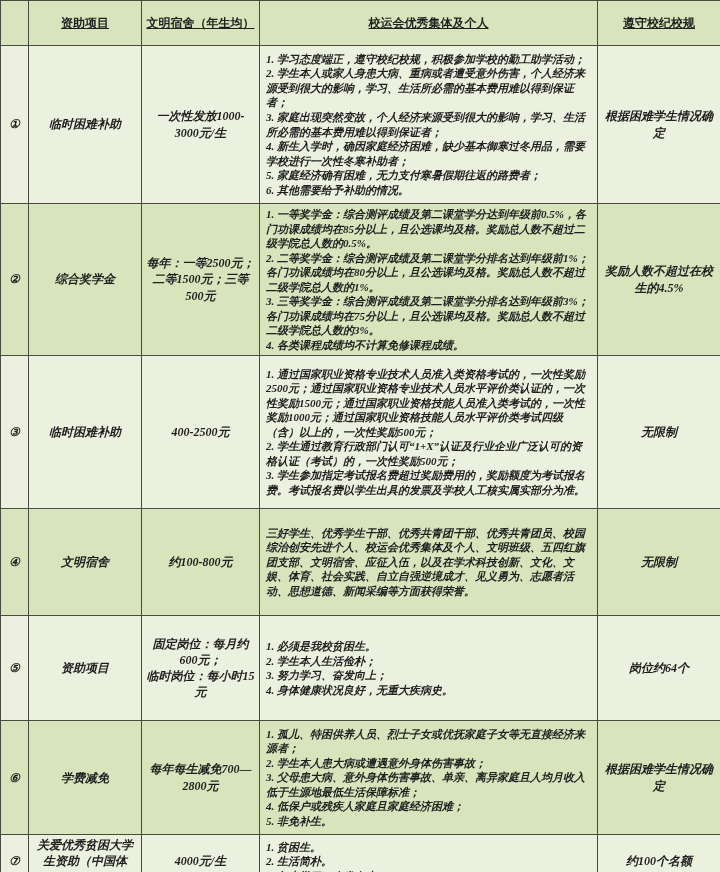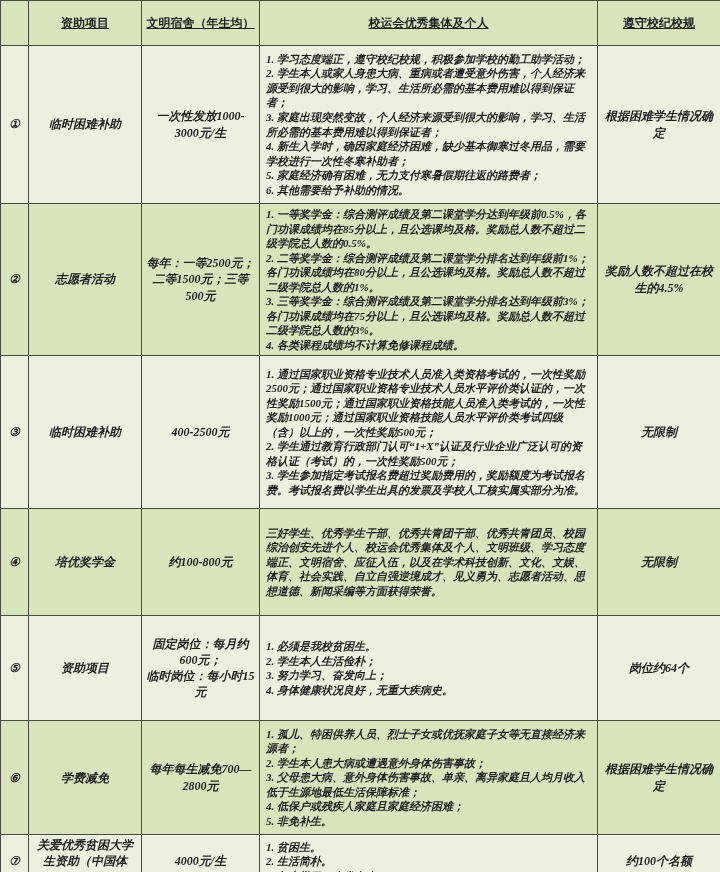--- a/index.html
+++ b/index.html
@@ -71,42 +71,42 @@
       <td class="cond">1. 学习态度端正，遵守校纪校规，积极参加学校的勤工助学活动；
 2. 学生本人或家人身患大病、重病或者遭受意外伤害，个人经济来源受到很大的影响，学习、生活所必需的基本费用难以得到保证者；
 3. 家庭出现突然变故，个人经济来源受到很大的影响，学习、生活所必需的基本费用难以得到保证者；
 4. 新生入学时，确因家庭经济困难，缺少基本御寒过冬用品，需要学校进行一次性冬寒补助者；
 5. 家庭经济确有困难，无力支付寒暑假期往返的路费者；
 6. 其他需要给予补助的情况。</td>
       <td>根据困难学生情况确定</td>
     </tr>
     <tr class="dark rh-2">
       <td>②</td>
-      <td>志愿者活动</td>
+      <td>综合奖学金</td>
       <td>每年：一等2500元；二等1500元；三等500元</td>
       <td class="cond">1. 一等奖学金：综合测评成绩及第二课堂学分达到年级前0.5%，各门功课成绩均在85分以上，且公选课均及格。奖励总人数不超过二级学院总人数的0.5%。
 2. 二等奖学金：综合测评成绩及第二课堂学分排名达到年级前1%；各门功课成绩均在80分以上，且公选课均及格。奖励总人数不超过二级学院总人数的1%。
 3. 三等奖学金：综合测评成绩及第二课堂学分排名达到年级前3%；各门功课成绩均在75分以上，且公选课均及格。奖励总人数不超过二级学院总人数的3%。
 4. 各类课程成绩均不计算免修课程成绩。</td>
       <td>奖励人数不超过在校生的4.5%</td>
     </tr>
     <tr class="light rh-3">
       <td>③</td>
       <td>临时困难补助</td>
       <td>400-2500元</td>
       <td class="cond">1. 通过国家职业资格专业技术人员准入类资格考试的，一次性奖励2500元；通过国家职业资格专业技术人员水平评价类认证的，一次性奖励1500元；通过国家职业资格技能人员准入类考试的，一次性奖励1000元；通过国家职业资格技能人员水平评价类考试四级（含）以上的，一次性奖励500元；
 2. 学生通过教育行政部门认可“1+X”认证及行业企业广泛认可的资格认证（考试）的，一次性奖励500元；
 3. 学生参加指定考试报名费超过奖励费用的，奖励额度为考试报名费。考试报名费以学生出具的发票及学校人工核实属实部分为准。</td>
       <td>无限制</td>
     </tr>
     <tr class="dark rh-4">
       <td>④</td>
-      <td>培优奖学金</td>
+      <td>文明宿舍</td>
       <td>约100-800元</td>
-      <td class="cond">三好学生、优秀学生干部、优秀共青团干部、优秀共青团员、校园综治创安先进个人、校运会优秀集体及个人、文明班级、学习态度端正、文明宿舍、应征入伍，以及在学术科技创新、文化、文娱、体育、社会实践、自立自强逆境成才、见义勇为、志愿者活动、思想道德、新闻采编等方面获得荣誉。</td>
+      <td class="cond">三好学生、优秀学生干部、优秀共青团干部、优秀共青团员、校园综治创安先进个人、校运会优秀集体及个人、文明班级、五四红旗团支部、文明宿舍、应征入伍，以及在学术科技创新、文化、文娱、体育、社会实践、自立自强逆境成才、见义勇为、志愿者活动、思想道德、新闻采编等方面获得荣誉。</td>
       <td>无限制</td>
     </tr>
     <tr class="light rh-5">
       <td>⑤</td>
       <td>资助项目</td>
       <td>固定岗位：每月约600元；
 临时岗位：每小时15元</td>
       <td class="cond">1. 必须是我校贫困生。
 2. 学生本人生活俭朴；
 3. 努力学习、奋发向上；

